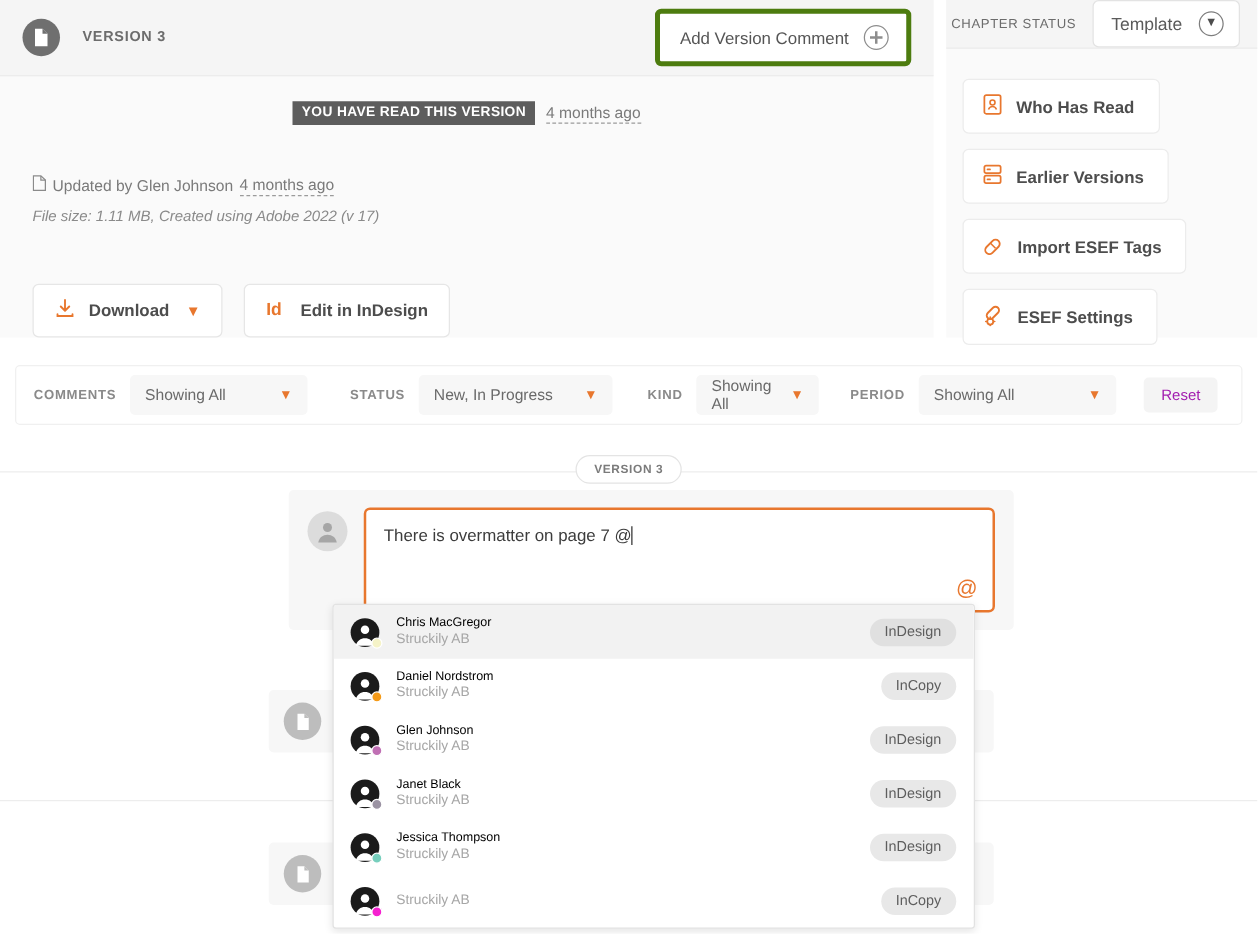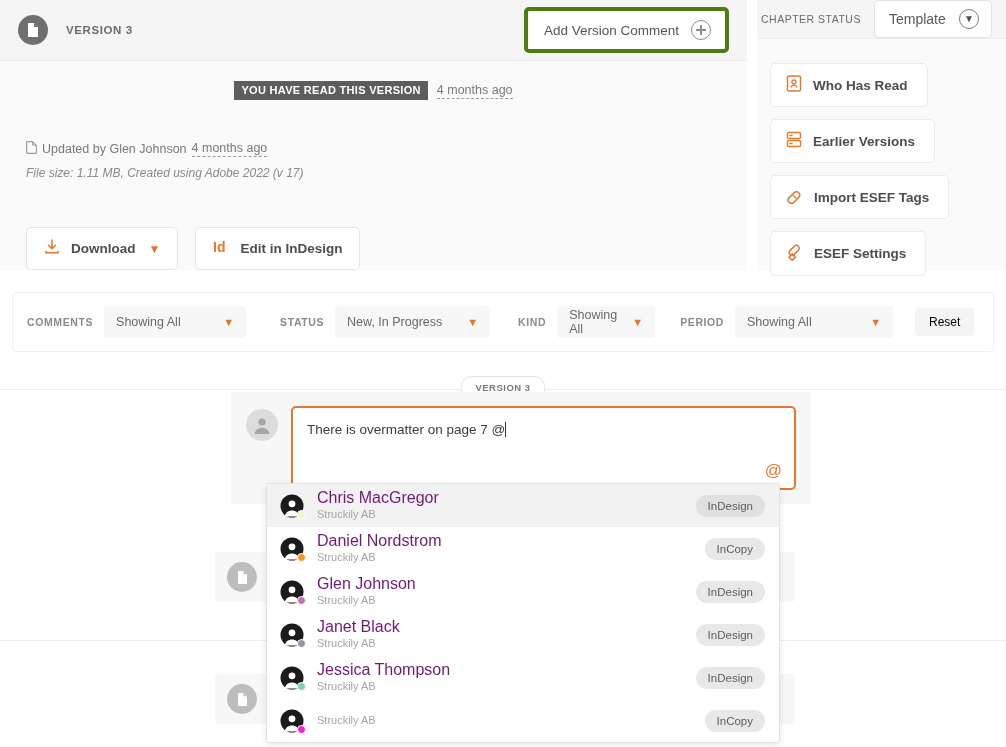--- a/index.html
+++ b/index.html
@@ -88,35 +88,35 @@
     align-self:flex-start; display:flex; align-items:center; gap:11px;
     background:#fff; border:1px solid #ececec; border-radius:5px;
     padding:11px 19px 11px 15px; font-size:13.5px; font-weight:bold; color:#4d4d4d;
     cursor:pointer;
   }
 
   
   .filter-wrap { padding: 22px 0 0 0; background:#fff; }
   .filter-bar {
     margin: 0 12px; background:#fff; border:1px solid #f0f0f0;
-    border-radius:4px; height:60px; display:flex; align-items:center;
+    border-radius:4px; height:48px; display:flex; align-items:center;
     padding: 0 14px; gap: 0;
   }
   .fgroup { display:flex; align-items:center; gap:11px; }
   .flabel { font-size:10.5px; font-weight:bold; color:#8a8a8a; letter-spacing:.6px; }
   .fsel {
     background:#f7f7f7; border-radius:4px; height:32px;
     display:flex; align-items:center; justify-content:space-between;
     padding:0 12px; font-size:12.5px; color:#6a6a6a; cursor:pointer;
   }
   .fsel .chev { color:#e8772e; font-size:11px; margin-left:14px; }
   .spacer-a { width:34px; } .spacer-b { width:28px; } .spacer-c { width:25px; }
   .reset-btn {
     background:#f4f4f4; border-radius:4px; padding:7px 14px;
-    font-size:12px; color:#000000; margin-left:22px; cursor:pointer;
+    font-size:12px; color:#a21caf; margin-left:22px; cursor:pointer;
   }
 
   
   .thread { position:relative; background:#fff; padding-top:24px; }
   .ver-sep { position:relative; height:26px; }
   .ver-sep .line {
     position:absolute; left:0; right:0; top:13px; height:1px; background:#ededed;
   }
   .ver-pill {
     position:absolute; left:50%; transform:translateX(-50%); top:0;
@@ -164,21 +164,21 @@
     display:flex; align-items:center; gap:12px; height:43px; padding:0 14px 0 12px;
     cursor:pointer;
   }
   .mrow.sel { background:#f2f2f2; }
   .m-av { position:relative; width:26px; height:26px; flex:0 0 auto; }
   .m-dot {
     position:absolute; right:-1px; bottom:0px; width:9px; height:9px;
     border-radius:50%; border:1.5px solid #fff;
   }
   .m-names { flex:1; display:flex; flex-direction:column; justify-content:center; }
-  .m-name { font-size:16px; color:#701a75; line-height:1.12; }
+  .m-name { font-size:10px; color:#000000; line-height:1.12; }
   .m-org { font-size:11px; color:#a6a6a6; line-height:1.3; }
   .m-badge {
     background:#e8e8e8; border-radius:11px; padding:5px 12px;
     font-size:11.5px; color:#5e5e5e;
   }
   .mrow.sel .m-badge { background:#e0e0e0; }
 </style>
 </head>
 <body>
 

